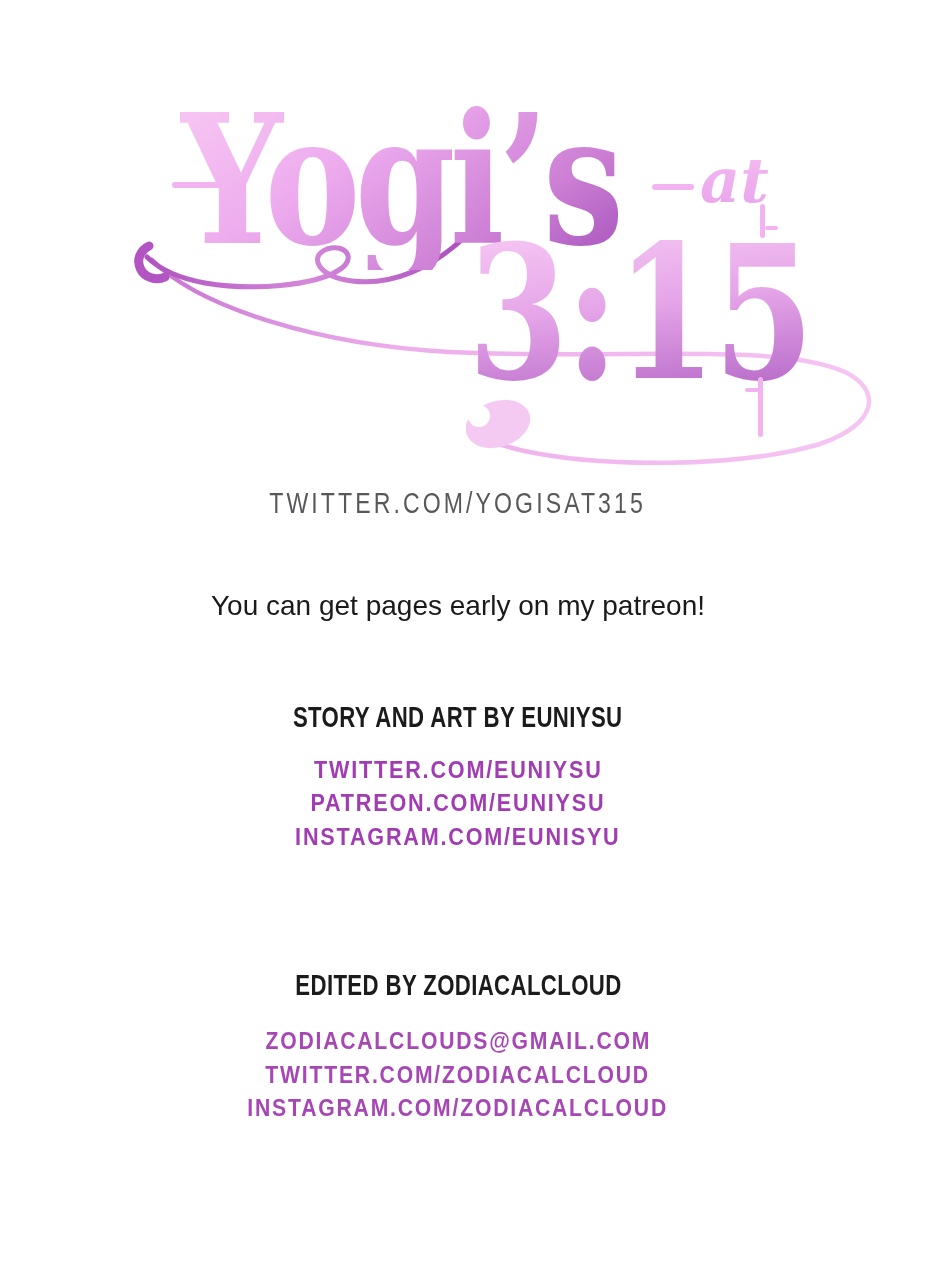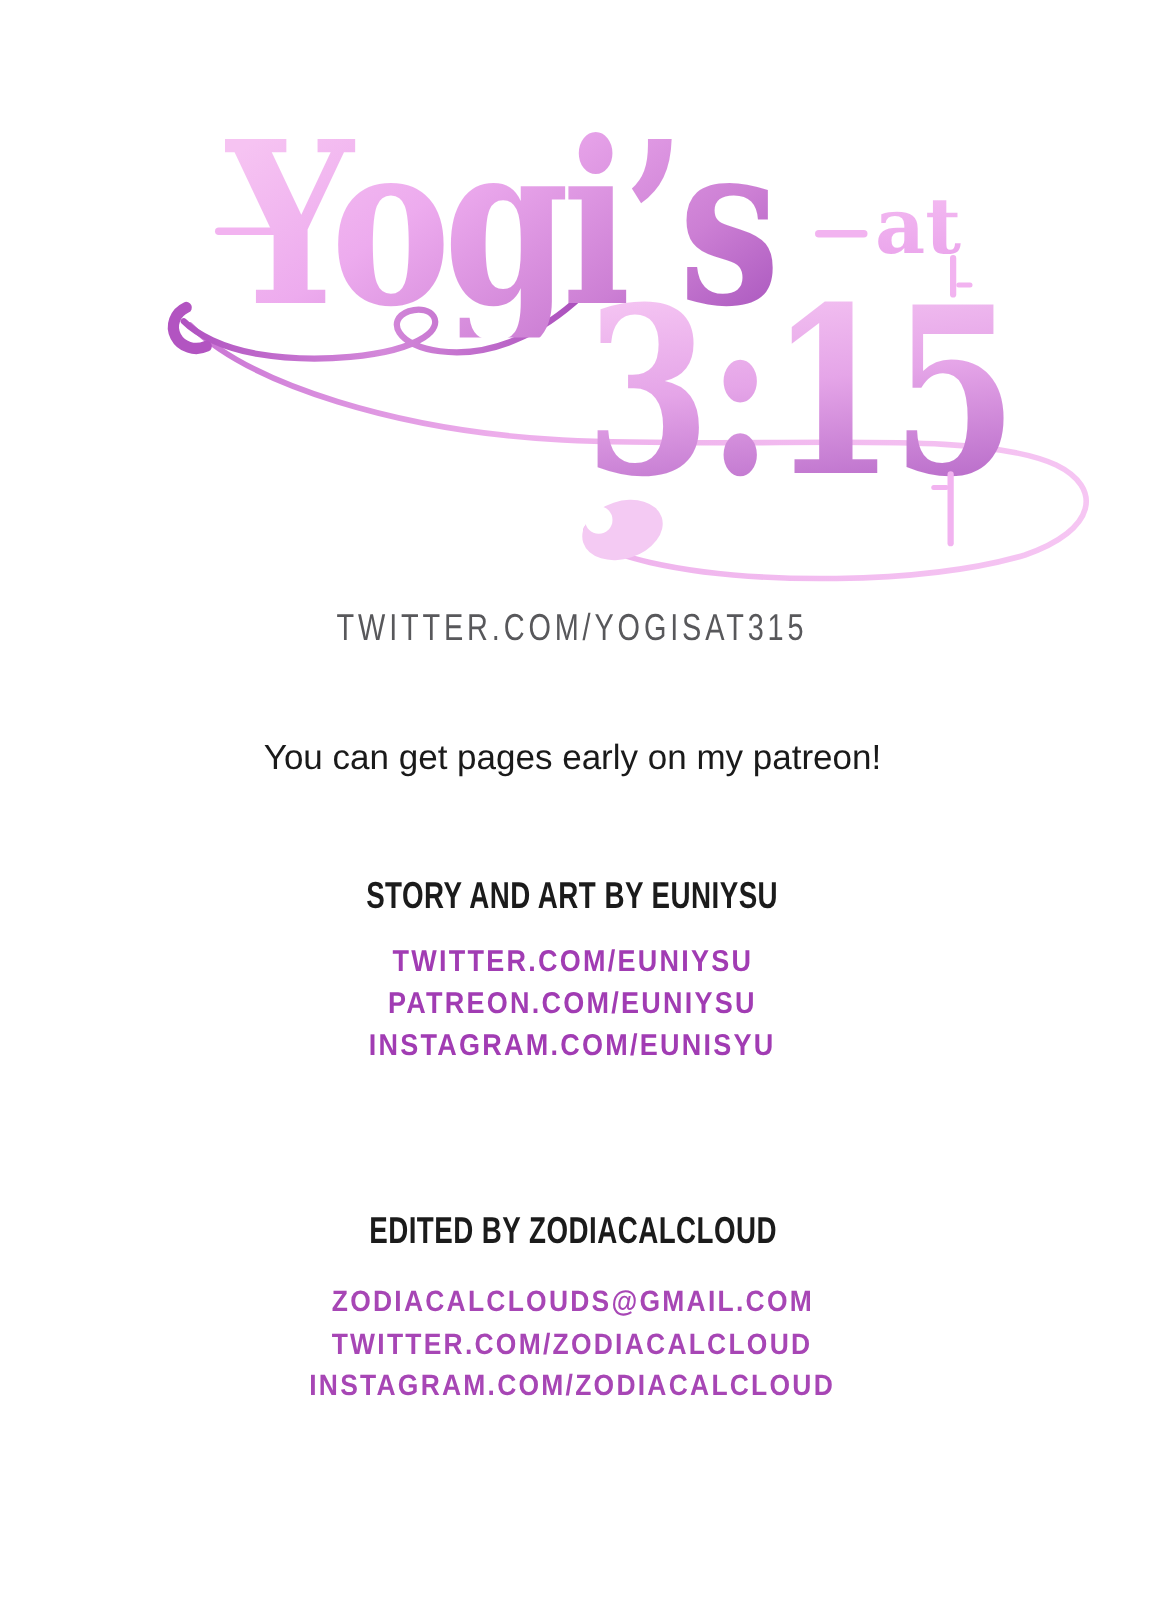--- a/index.html
+++ b/index.html
@@ -18,21 +18,21 @@
   }
   .word-time{
     left:468px;top:221px;font-size:185px;letter-spacing:-0.02em;
     transform:scaleX(0.78);transform-origin:left top;
     background:linear-gradient(175deg,#f7c9f4 4%,#e5a5e8 46%,#b264c5 96%);
     -webkit-background-clip:text;background-clip:text;color:transparent;
   }
   .word-at{
     left:700px;top:150px;font-size:62px;
     background:linear-gradient(180deg,#f3b9f1 10%,#eba6ec 90%);
-    -webkit-background-clip:text;background-clip:text;color:transparent;
+    -webkit-background-clip:text;background-clip:text;color:transparent;font-style:italic;
   }
   .deco{position:absolute;background:#f2b3f0;border-radius:3px;}
   .dash-left{left:172px;top:182px;width:62px;height:6px;}
   .dash-right{left:652px;top:184px;width:42px;height:6px;}
   .tick-top{left:760px;top:204px;width:5px;height:34px;}
   .tick-top-stub{left:765px;top:226px;width:13px;height:4px;}
   .tick-bottom{left:758px;top:377px;width:5px;height:60px;}
   .tick-bottom-stub{left:745px;top:388px;width:14px;height:4px;}
 
   

